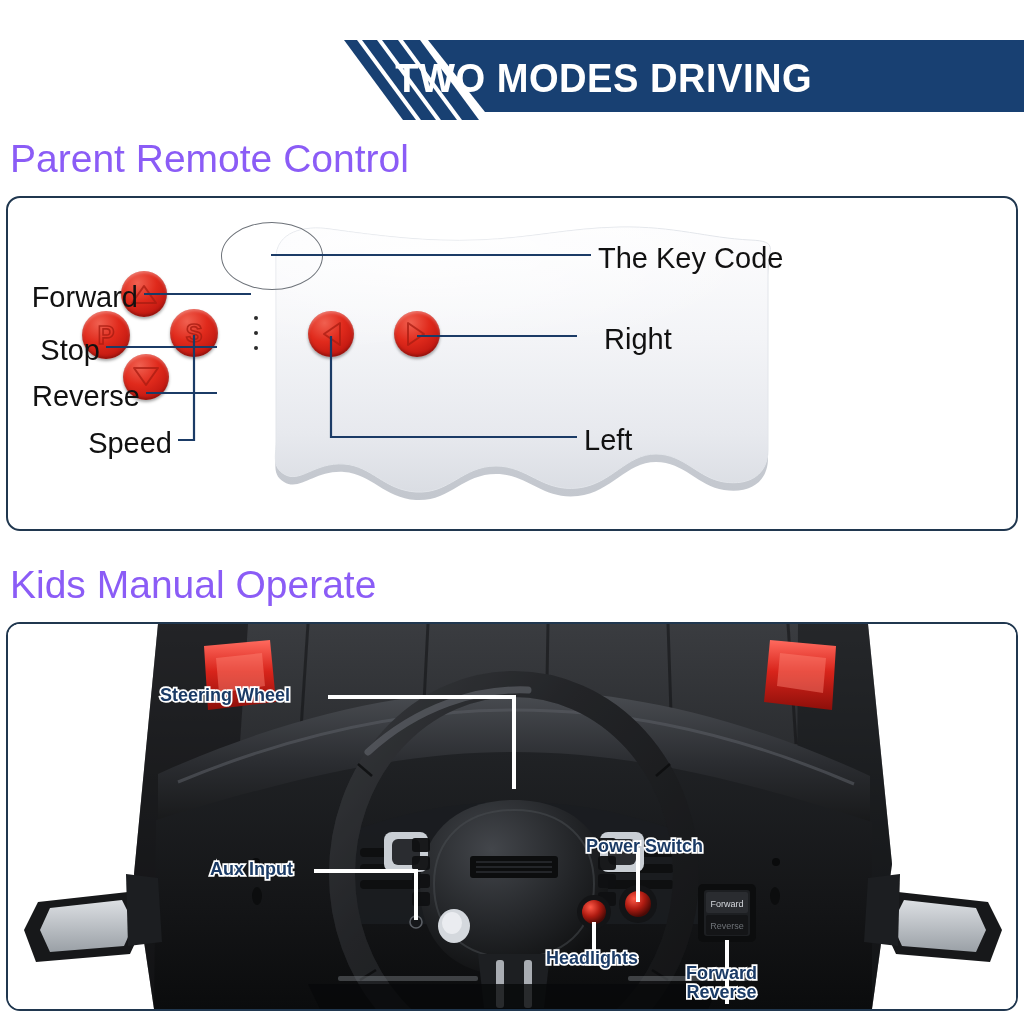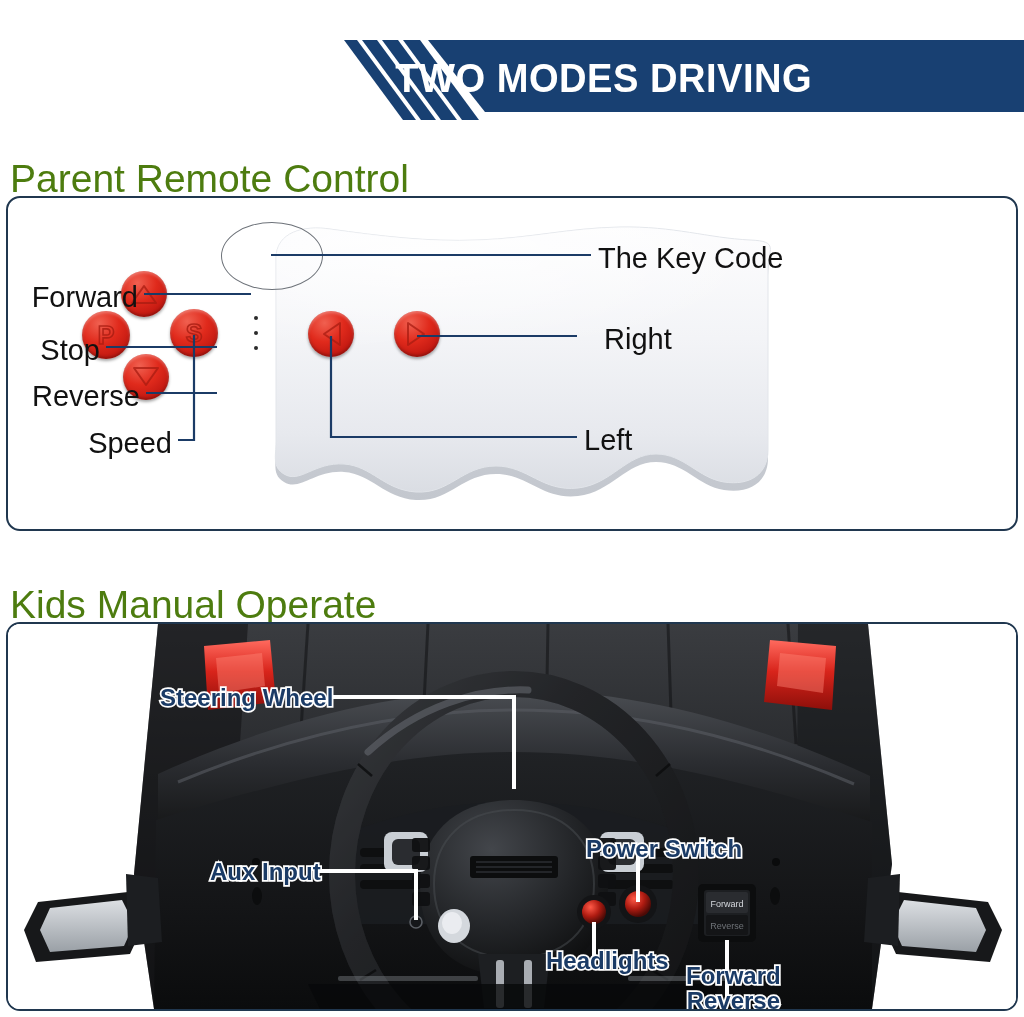--- a/index.html
+++ b/index.html
@@ -16,22 +16,22 @@
     position:absolute;right:8px;top:8px;
     font-size:41px;font-weight:bold;color:#ffffff;
     letter-spacing:.5px;
     transform:scaleX(.93);transform-origin:right center;
     white-space:nowrap;line-height:60px;
   }
 
   
   .heading{
     position:absolute;left:10px;
-    font-size:39px;font-weight:400;color:#4d7c0f;
-    letter-spacing:0px;white-space:nowrap;margin-top:20px;
+    font-size:39px;font-weight:400;color:#8b5cf6;
+    letter-spacing:0px;white-space:nowrap;
   }
   #h-remote{top:137px;}
   #h-manual{top:563px;}
 
   
   .panel{
     position:absolute;border:2px solid #20374f;border-radius:14px;
     background:#fff;box-sizing:border-box;overflow:hidden;
   }
   #panel-remote{left:6px;top:196px;width:1012px;height:335px;}
@@ -69,21 +69,21 @@
     position:absolute;font-size:29px;color:#111;white-space:nowrap;line-height:1;
   }
   .lbl.right-al{text-align:right;}
 
   
   .dash-stage{position:absolute;inset:0;background:#fff;}
   .dash-svg{position:absolute;left:0;top:0;}
 
   .dlbl{
     position:absolute;white-space:nowrap;
-    font-size:24px;font-weight:bold;color:#1b3b66;
+    font-size:18px;font-weight:bold;color:#1b3b66;
     -webkit-text-stroke:3.4px #ffffff;
     paint-order:stroke fill;
     line-height:1.04;
   }
   .dlbl.two-line{text-align:center;}
 </style>
 </head>
 <body>
 
 <div class="banner-wrap">

